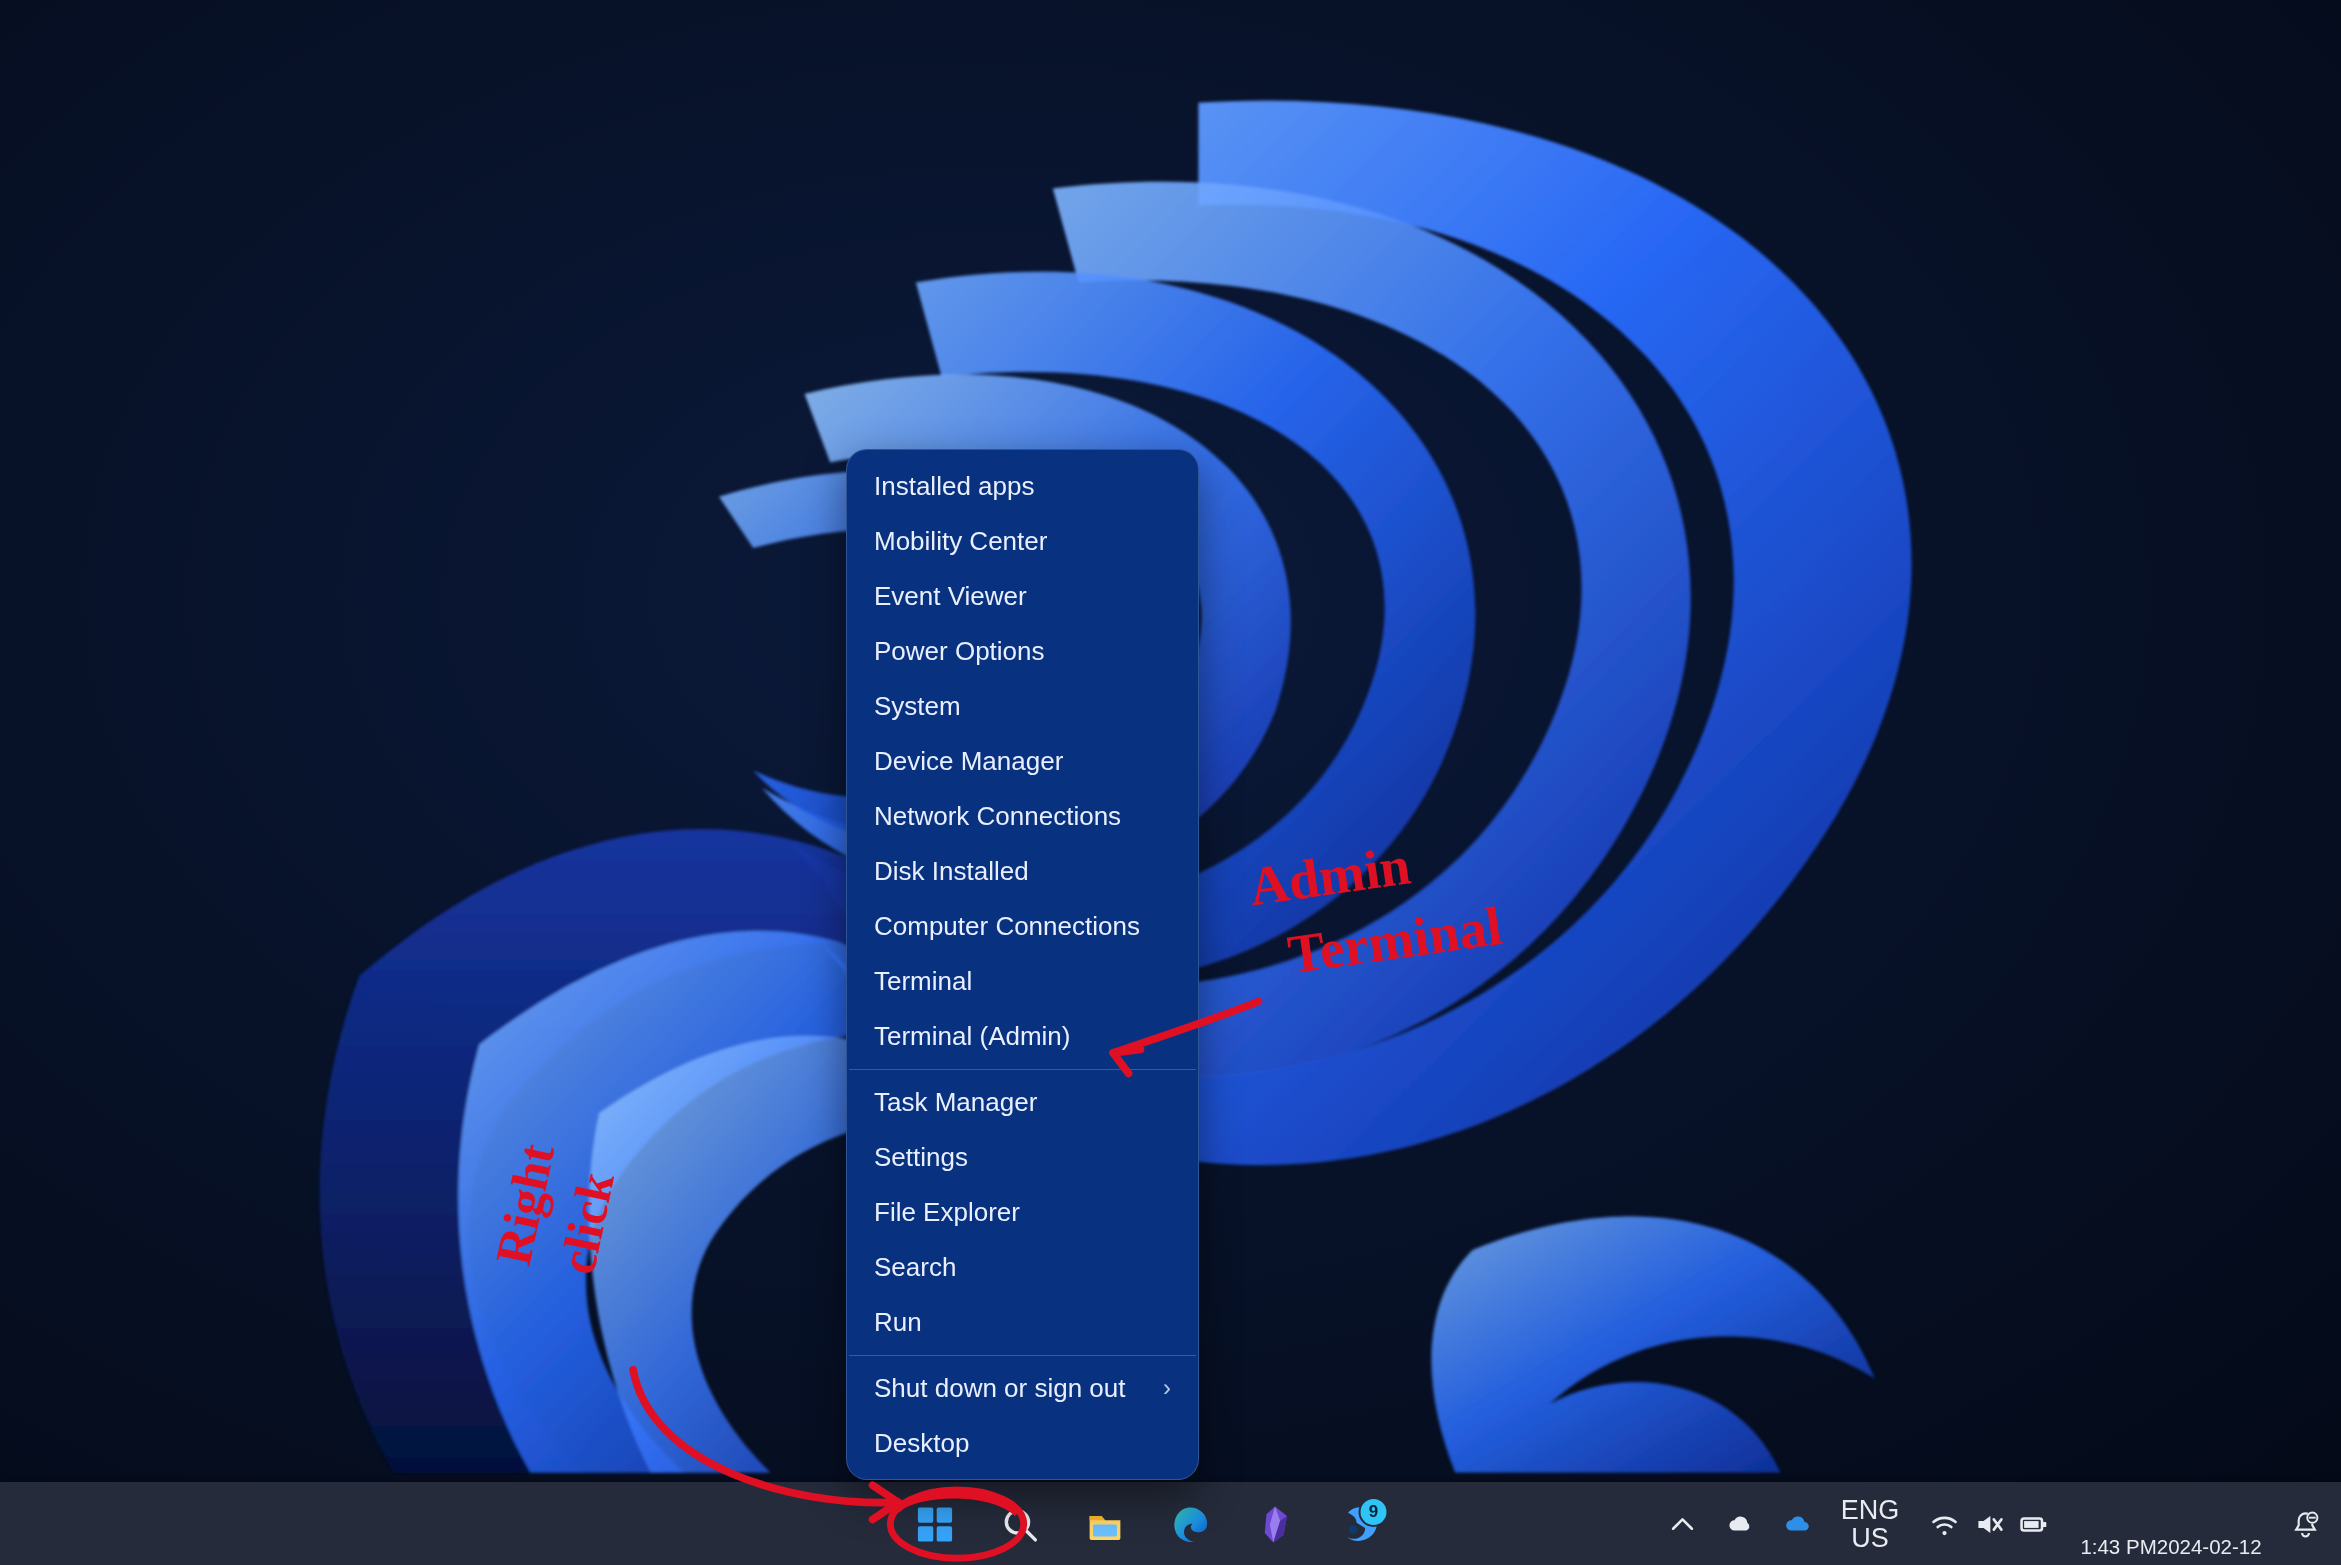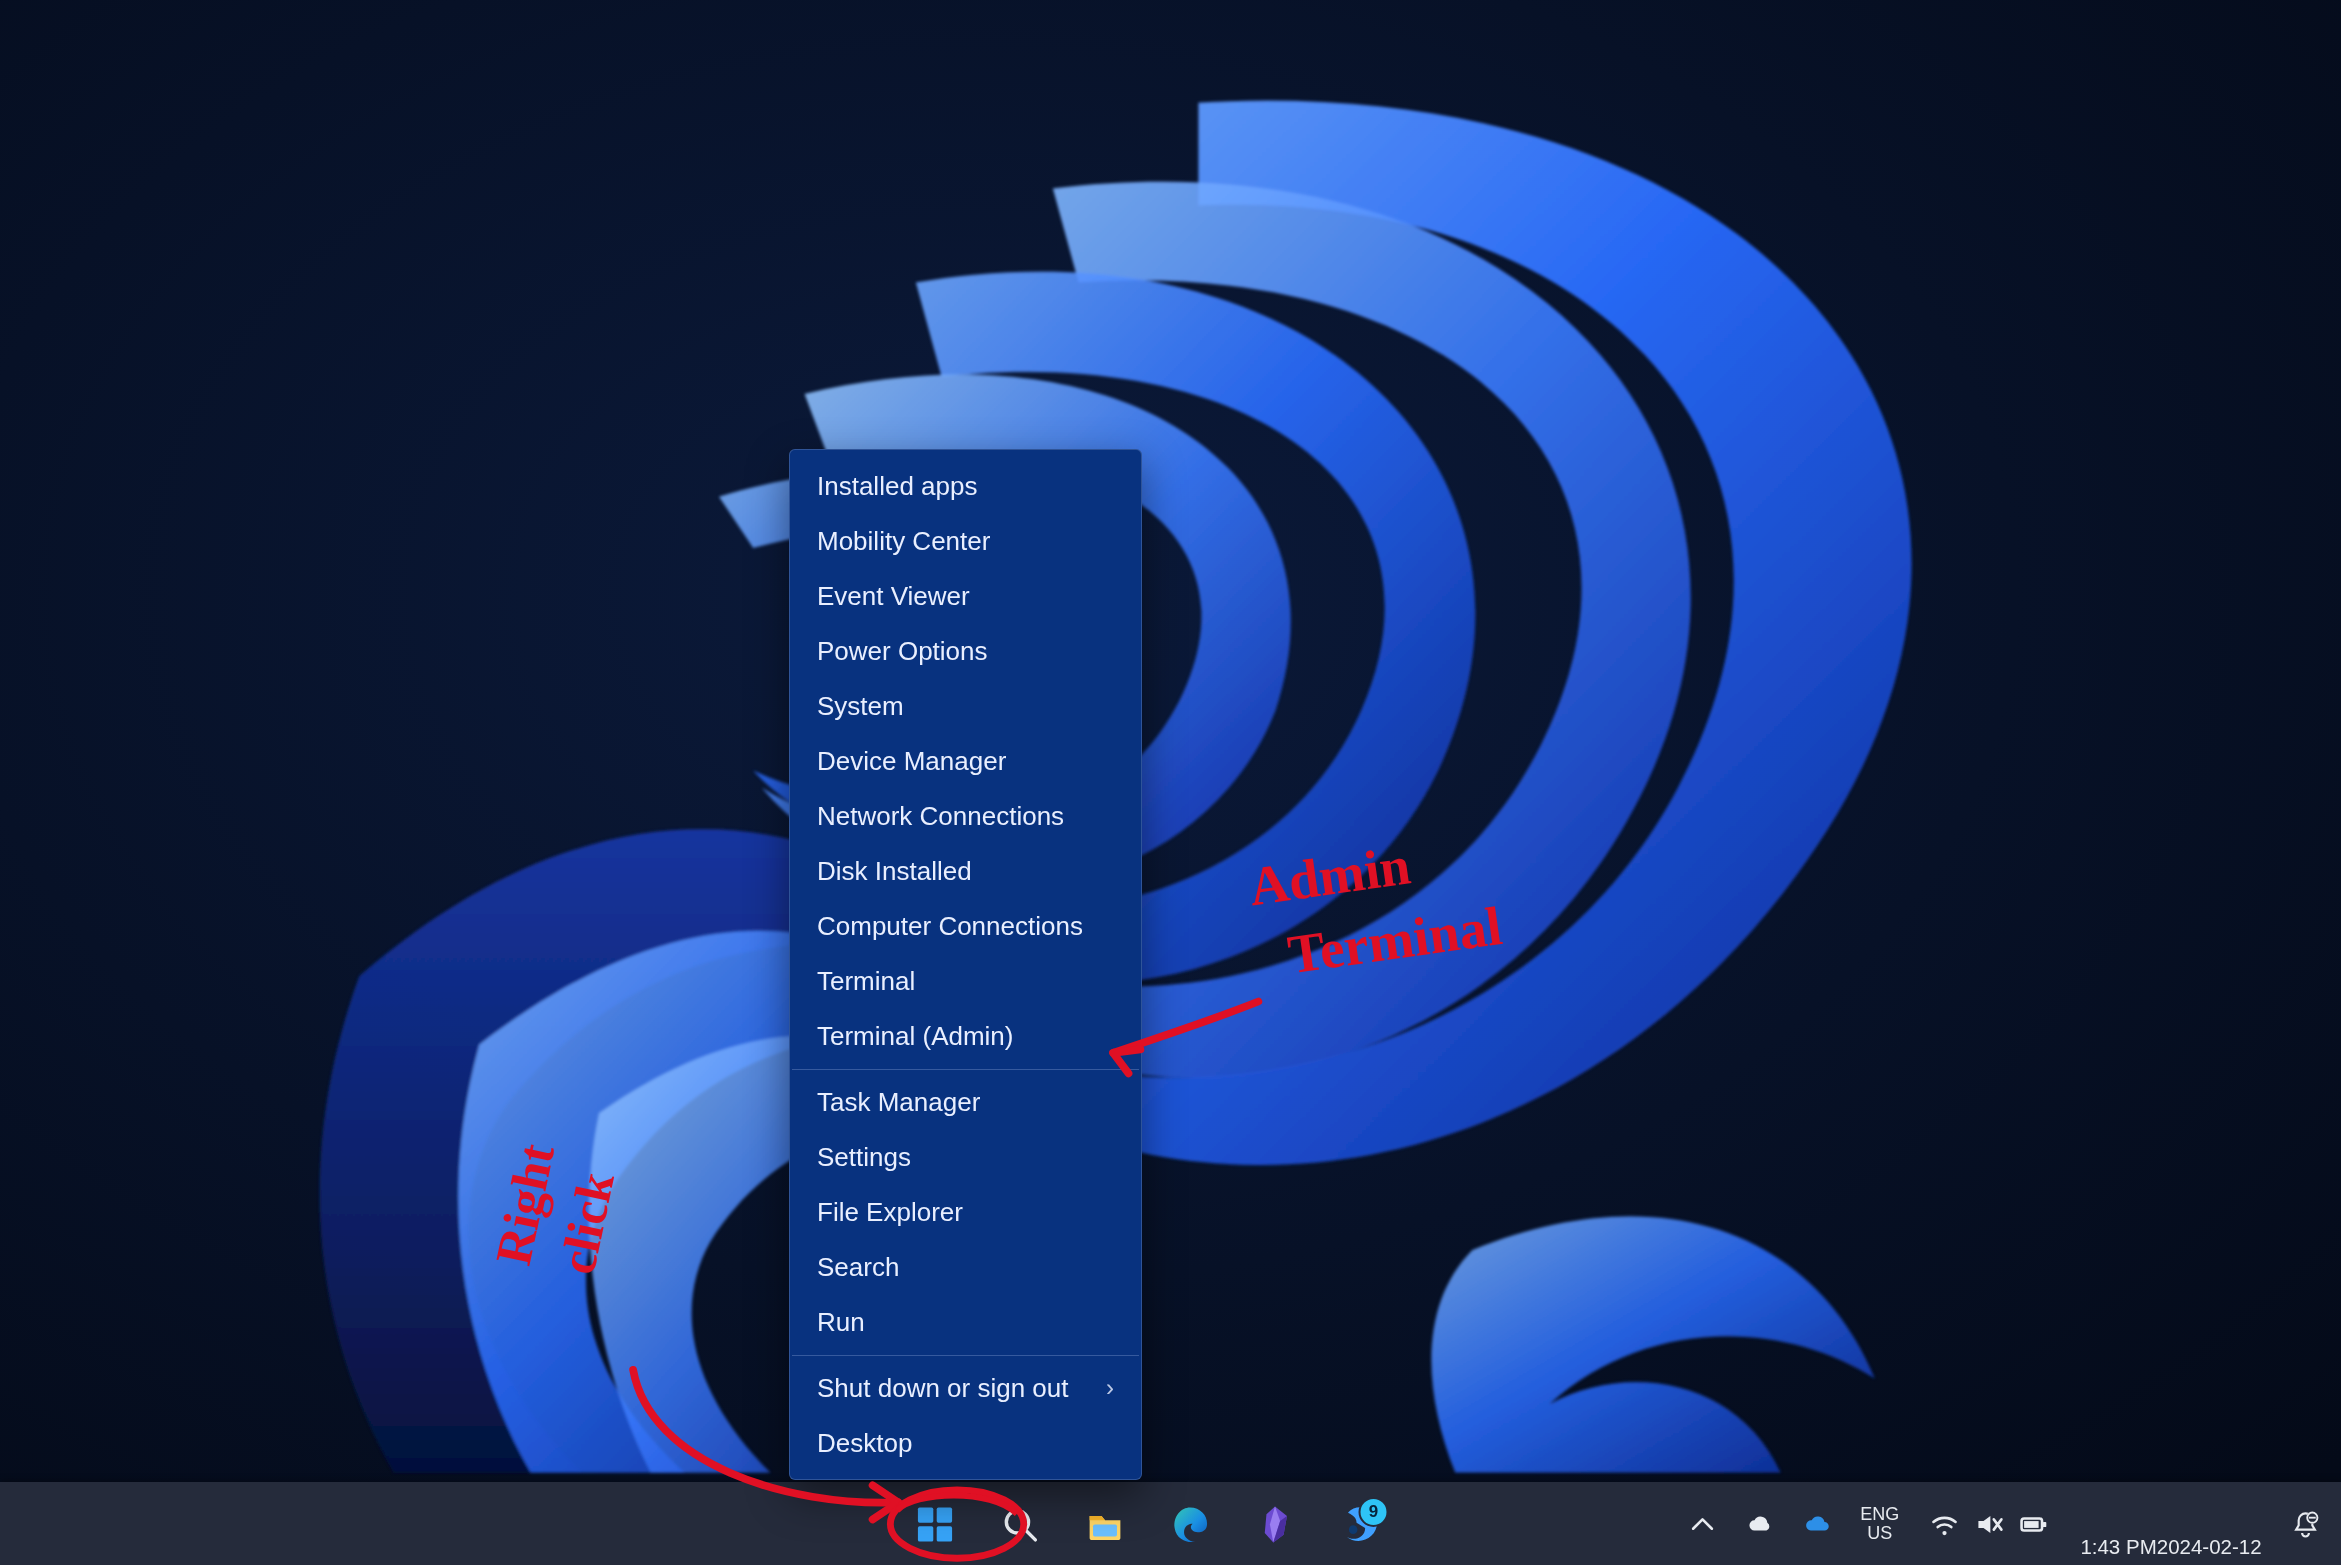--- a/index.html
+++ b/index.html
@@ -76,21 +76,21 @@
     padding: 8.6px 12px;
     height: 68px;
     border-radius: 5.1px;
   }
   .systray .lang {
     display: flex;
     flex-direction: column;
     align-items: center;
     justify-content: center;
     line-height: 1.05;
-    font-size: 18px;
+    font-size: 27px;
     padding: 5.1px 10.3px;
   }
   .systray .clock {
     display: flex;
     align-items: flex-end;
     justify-content: center;
     line-height: 1.05;
     font-size: 20.5px;
     padding: 5.1px 12px;
   }
@@ -119,26 +119,26 @@
     font-size: 17px;
     width: 26px; height: 26px;
     border-radius: 50%;
     display: flex; align-items: center; justify-content: center;
     border: 2.6px solid #252b3b;
   }
 
   
   .context-menu {
     position: absolute;
-    left: 789px;
+    left: 846px;
     top: 449px;
     width: 351px;
     background: #08327f;
     border: 0.9px solid rgba(120,150,200,0.35);
-    border-radius: 6px;
+    border-radius: 21px;
     box-shadow: 0 15.4px 43px rgba(0,0,0,0.45);
     padding: 8.6px 0;
     z-index: 30;
     color: #e9efff;
     font-size: 26px;
     backdrop-filter: blur(26px);
   }
   .context-menu .menu-item {
     padding: 12px 27px 12px 27px;
     display: flex;

